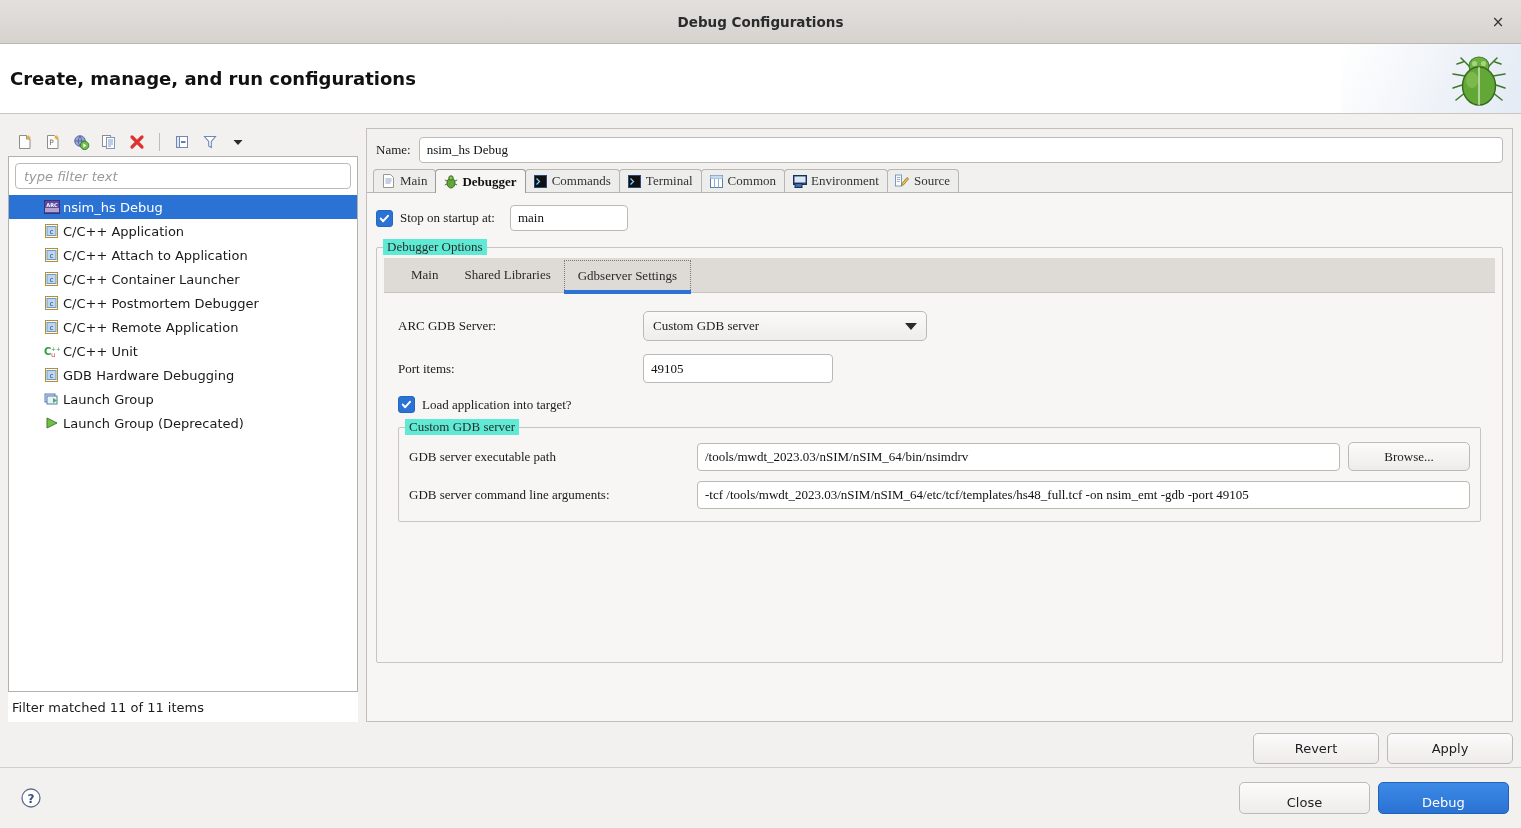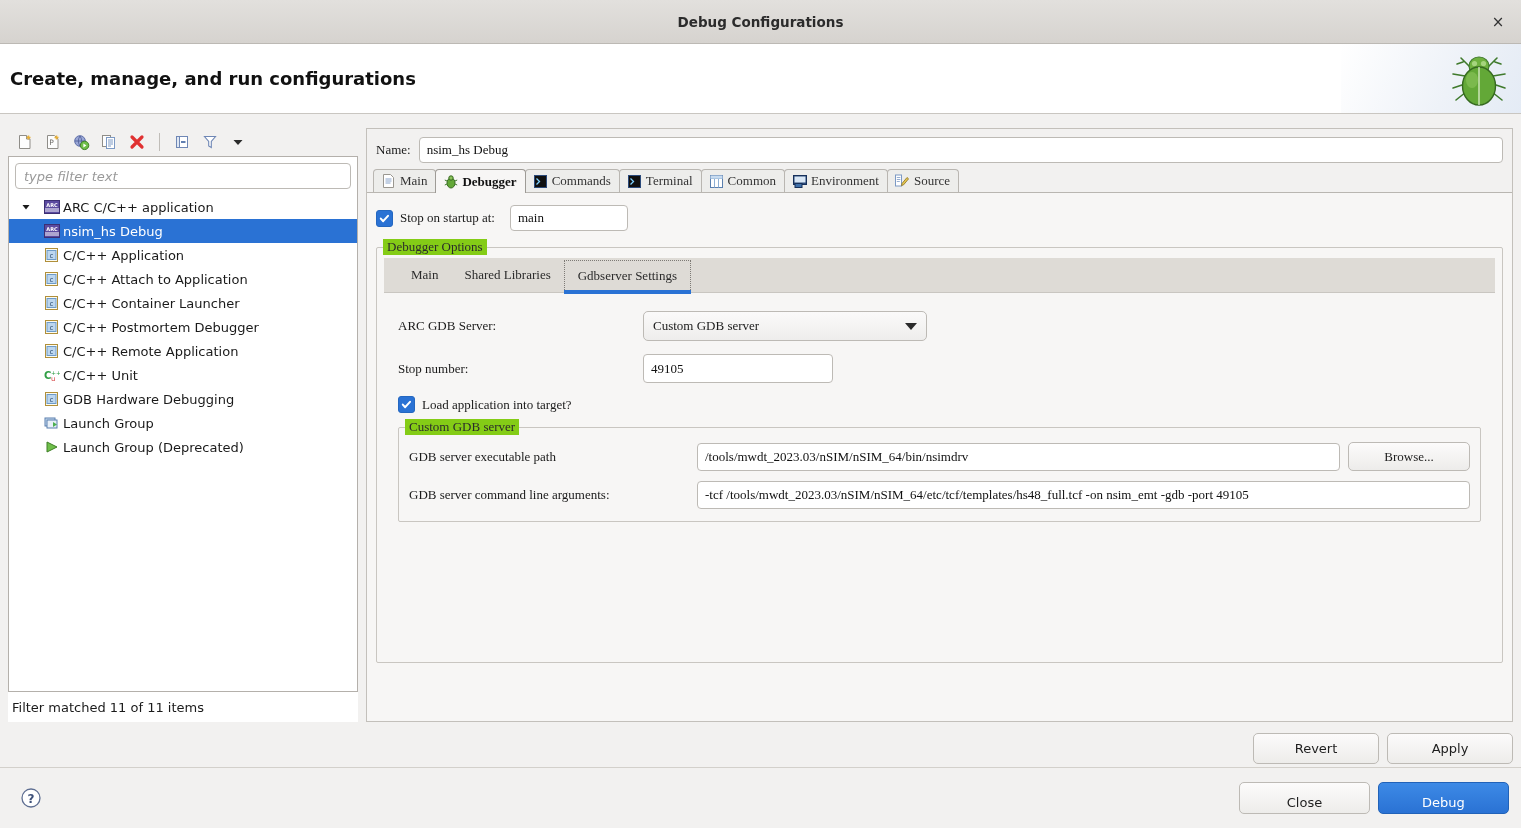--- a/index.html
+++ b/index.html
@@ -320,21 +320,21 @@
     border-radius: 2px;
     position: relative;
     margin-top: 9px;
     padding: 10px;
     background: #f7f6f5;
   }
   .groupbox > .gb-title {
     position: absolute;
     top: -9px;
     left: 6px;
-    background: #84cc16;
+    background: #5eead4;
     padding: 0 4px;
     font-size: 13px;
     color: #2b2b2b;
   }
 
   
   .inner-tabs-host {
     border: 1px solid #c9c6c1;
     background: #f7f6f5;
     height: 397px;
@@ -550,36 +550,20 @@
           <path d="M4.5 7l4.5 5 4.5-5z" fill="#2b2b2b"></path>
         </svg>
       </div>
     </div>
 
     <div class="lp-tree-box">
       <div class="filter-wrap">
         <input class="filter-input" type="text" placeholder="type filter text" style="">
       </div>
       <div class="tree" id="tree">
-          <div class="tree-row">
-            <span class="tree-arrow">
-              <svg width="10" height="10" viewBox="0 0 10 10">
-                <path d="M1.5 3l3.5 4.5L8.5 3z" fill="#1a1a1a"></path>
-              </svg>
-            </span>
-            <span style="width: 10px; flex: 0 0 auto;"></span>
-            <span class="tree-icon">
-              <svg width="16" height="14" viewBox="0 0 16 14">
-                <rect x="0.5" y="0.5" width="15" height="13" fill="#5b4aa0" stroke="#3c2f73"></rect>
-                <text x="8" y="7" text-anchor="middle" font-size="5" font-family="DejaVu Sans" font-weight="bold" fill="#ffffff">ARC</text>
-                <path d="M1 9h14M1 11h14" stroke="#ffffff" stroke-width="1.1"></path>
-              </svg>
-            </span>
-            <span>ARC C/C++ application</span>
-          </div>
           <div class="tree-row selected">
             <span class="tree-indent"></span>
             <span class="tree-icon">
               <svg width="16" height="14" viewBox="0 0 16 14">
                 <rect x="0.5" y="0.5" width="15" height="13" fill="#5b4aa0" stroke="#3c2f73"></rect>
                 <text x="8" y="7" text-anchor="middle" font-size="5" font-family="DejaVu Sans" font-weight="bold" fill="#ffffff">ARC</text>
                 <path d="M1 9h14M1 11h14" stroke="#ffffff" stroke-width="1.1"></path>
               </svg>
             </span>
             <span>nsim_hs Debug</span>
@@ -805,21 +789,21 @@
 
             <div class="form-row">
               <span class="form-label" style="width:245px;">ARC GDB Server:</span>
               <div class="combo">
                 <span>Custom GDB server</span>
                 <span class="caret"></span>
               </div>
             </div>
 
             <div class="form-row">
-              <span class="form-label" style="width:245px;">Stop number:</span>
+              <span class="form-label" style="width:245px;">Port items:</span>
               <input class="text-input" style="width: 190px; height: 29px;" type="text" value="49105">
             </div>
 
             <div class="check-row" style="margin-bottom:6px;">
               <span class="cb">
                 <svg width="11" height="11" viewBox="0 0 11 11">
                     <path d="M1.8 5.6l2.4 2.6 4.8-5.4" stroke="#ffffff" stroke-width="2" fill="none" stroke-linecap="round" stroke-linejoin="round"></path>
                   </svg>
               </span>
               <span>Load application into target?</span>

